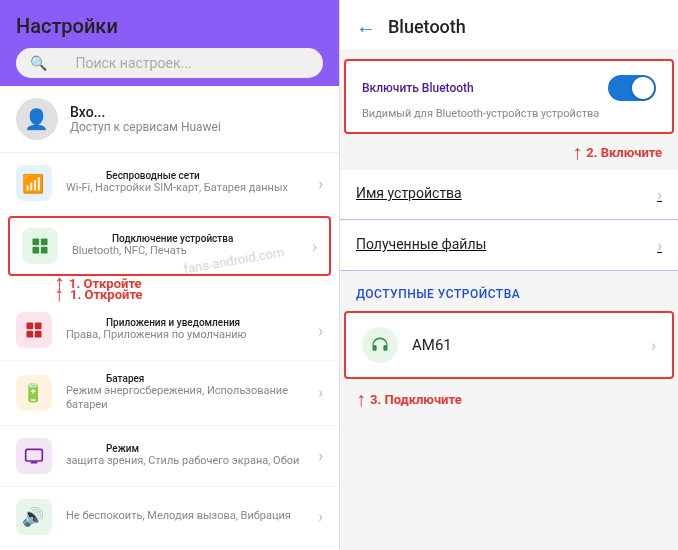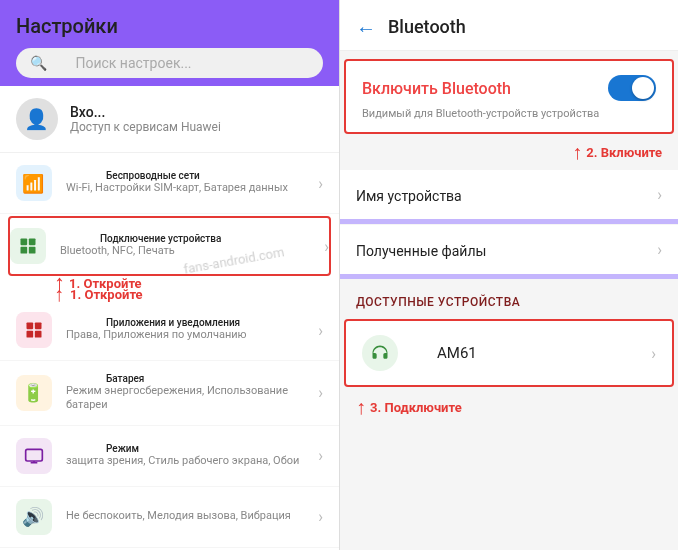--- a/index.html
+++ b/index.html
@@ -99,21 +99,21 @@
       gap: 14px;
       cursor: pointer;
       position: relative;
       border-bottom: 1px solid #f5f5f5;
     }
 
     .menu-item.highlighted {
       border: 2px solid #e53935;
       border-radius: 4px;
       margin: 2px 4px;
-      padding: 10px 0;
+      padding: 10px 12px;
     }
 
     .menu-item-icon {
       width: 36px;
       height: 36px;
       border-radius: 8px;
       display: flex;
       align-items: center;
       justify-content: center;
       flex-shrink: 0;
@@ -192,23 +192,23 @@
     }
 
     .toggle-row {
       display: flex;
       align-items: center;
       padding: 14px 16px 6px;
     }
 
     .toggle-label {
       flex: 1;
-      font-size: 16px;
-      font-weight: 500;
-      color: #ef4444;
+      font-size: 12px;
+      font-weight: 500;
+      color: #4c1d95;
     }
 
     .toggle-switch {
       width: 48px;
       height: 26px;
       background: #1976d2;
       border-radius: 13px;
       position: relative;
       cursor: pointer;
     }
@@ -226,52 +226,52 @@
     }
 
     .toggle-sub {
       font-size: 11px;
       color: #888;
       padding: 0 16px 12px;
     }
 
     .section-row {
       display: flex;
-      align-items: flex-end;
+      align-items: flex-start;
       padding: 15px 16px;
       background: #fff;
       cursor: pointer;
-      border-bottom: 5px solid #c4b5fd;
+      border-bottom: 1px solid #c4b5fd;
+      text-decoration: underline;
     }
 
     .section-label {
       flex: 1;
       font-size: 14px;
       color: #222;
     }
 
     .section-chevron {
       color: #bbb;
       font-size: 16px;
     }
 
     .section-header {
       padding: 12px 16px 6px;
       font-size: 12px;
-      color: #7f1d1d;
+      color: #1d4ed8;
       font-weight: 500;
       letter-spacing: 0.5px;
     }
 
     .device-row {
       display: flex;
       align-items: center;
       padding: 14px 16px;
       cursor: pointer;
-      gap: 25px;
     }
 
     .device-icon {
       width: 36px;
       height: 36px;
       background: #e8f5e9;
       border-radius: 50%;
       display: flex;
       align-items: center;
       justify-content: center;

